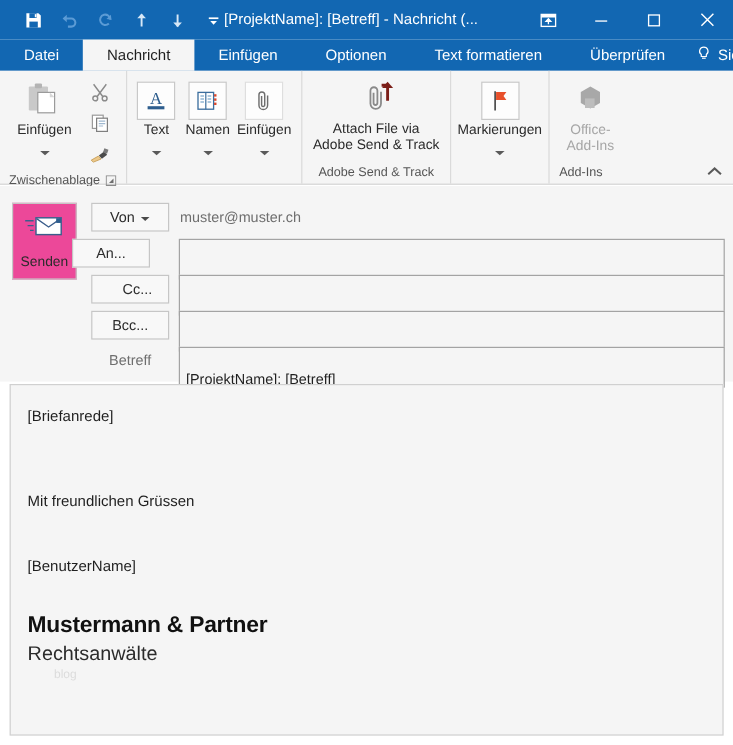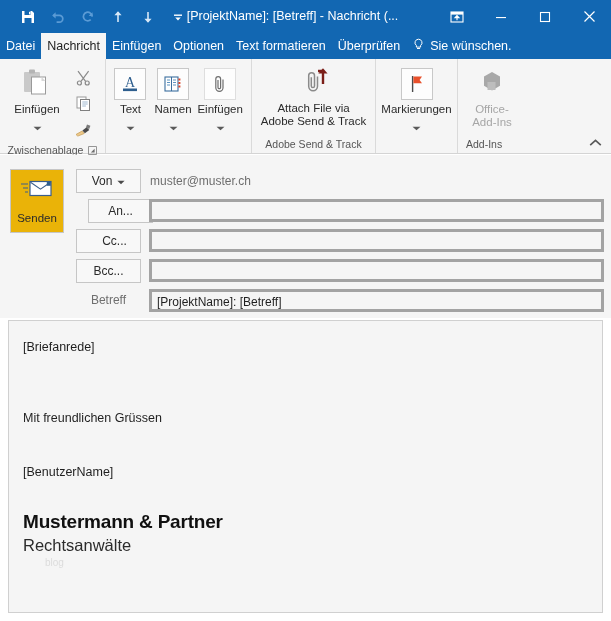--- a/index.html
+++ b/index.html
@@ -52,21 +52,21 @@
 
   
   .tabstrip {
     position: absolute; left: 0; top: 33px;
     width: 611px; height: 26px;
     background: #1267B2;
     display: flex; align-items: flex-end;
   }
   .tab {
     height: 26px; line-height: 26px;
-    padding: 0 6px;
+    padding: 0 20px;
     color: #ffffff;
     font-size: 12.5px;
     white-space: nowrap;
     cursor: default;
   }
   .tab.active {
     background: #F5F5F5;
     color: #1F1F1F;
     text-align: center;
   }
@@ -147,41 +147,41 @@
   
   .headerarea {
     position: absolute; left: 0; top: 155px;
     width: 611px; height: 163px;
     background: #F5F5F5;
   }
   .send-btn {
     position: absolute; left: 10px; top: 14px;
     width: 54px; height: 64px;
     border: 1px solid #C6C6C6;
-    background: #eab308;
+    background: #ec4899;
     display: flex; flex-direction: column; align-items: center; justify-content: center;
   }
   .send-btn .lbl { font-size: 11.5px; color: #2b2b2b; margin-top: 8px; }
 
   .fieldbtn {
     position: absolute;
     width: 65px; height: 24px;
     border: 1px solid #C6C6C6;
     background: #F8F8F8;
     font-size: 12px; color: #2b2b2b;
     display: flex; align-items: center; justify-content: center;
     gap: 5px;
   }
   .fieldinput {
     position: absolute;
     height: 23px;
-    border: 3px solid #a3a3a3;
+    border: 1px solid #a3a3a3;
     background: #F5F5F5;
     font-size: 12px; color: #1f1f1f;
-    padding: 0 5px;
+    padding: 16px 5px;
     line-height: 21px;
     white-space: nowrap; overflow: hidden;
   }
   .from-value {
     position: absolute;
     font-size: 12px; color: #6E6E6E;
     line-height: 24px;
   }
   .betreff-label {
     position: absolute;
@@ -540,21 +540,21 @@
     <div class="fieldbtn" style="left:76px; top:14px;">
       <span>Von</span>
       <span>
         <svg width="8" height="5" viewBox="0 0 8 5">
             <path d="M0.4 0.8L4 4.2L7.6 0.8z" fill="#4A4A4A"></path>
           </svg>
       </span>
     </div>
     <div class="from-value" style="left:150px; top:14px;">muster@muster.ch</div>
 
-    <div class="fieldbtn" style="left:88px; top:44px;align-items:center;">
+    <div class="fieldbtn" style="left:60px; top:44px;align-items:center;">
       <span>An...</span>
     </div>
     <div class="fieldinput" style="left:149px; top:44px; width:455px;"></div>
 
     <div class="fieldbtn" style="left:76px; top:74px;padding-left:12px;">
       <span>Cc...</span>
     </div>
     <div class="fieldinput" style="left:149px; top:74px; width:455px;"></div>
 
     <div class="fieldbtn" style="left:76px; top:104px;">

